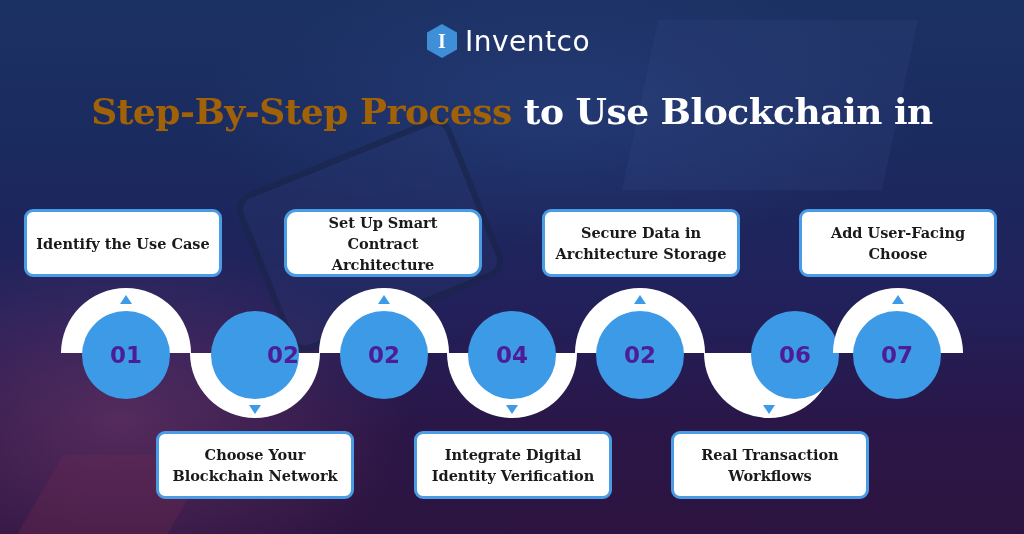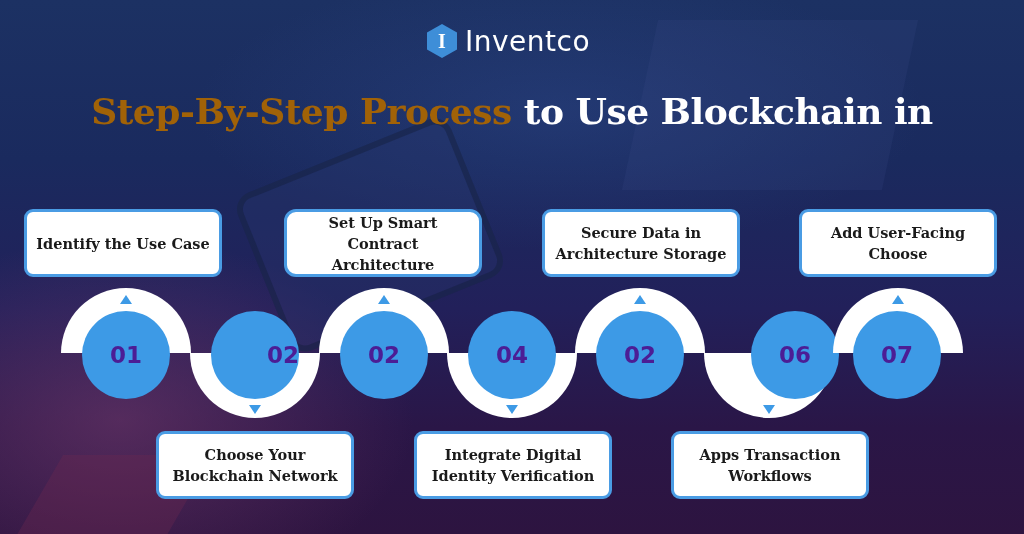--- a/index.html
+++ b/index.html
@@ -150,21 +150,21 @@
 <div class="circle" style="left:596px;">
     <span>02</span>
   </div>
 
 <div class="ring down" style="left:704px;"></div>
 <div class="tri-down" style="left:763px;"></div>
 <div class="circle" style="left:751px;">
     <span>06</span>
   </div>
 <div class="box bottom" style="left:671px;">
-    <span>Apps Transaction Workflows</span>
+    <span>Real Transaction Workflows</span>
   </div>
 
 <div class="box top" style="left:799px;">
     <span>Add User-Facing Choose</span>
   </div>
 <div class="ring up" style="left:833px;"></div>
 <div class="tri-up" style="left:892px;"></div>
 <div class="circle" style="left:853px;justify-content:center;">
     <span>07</span>
   </div>

